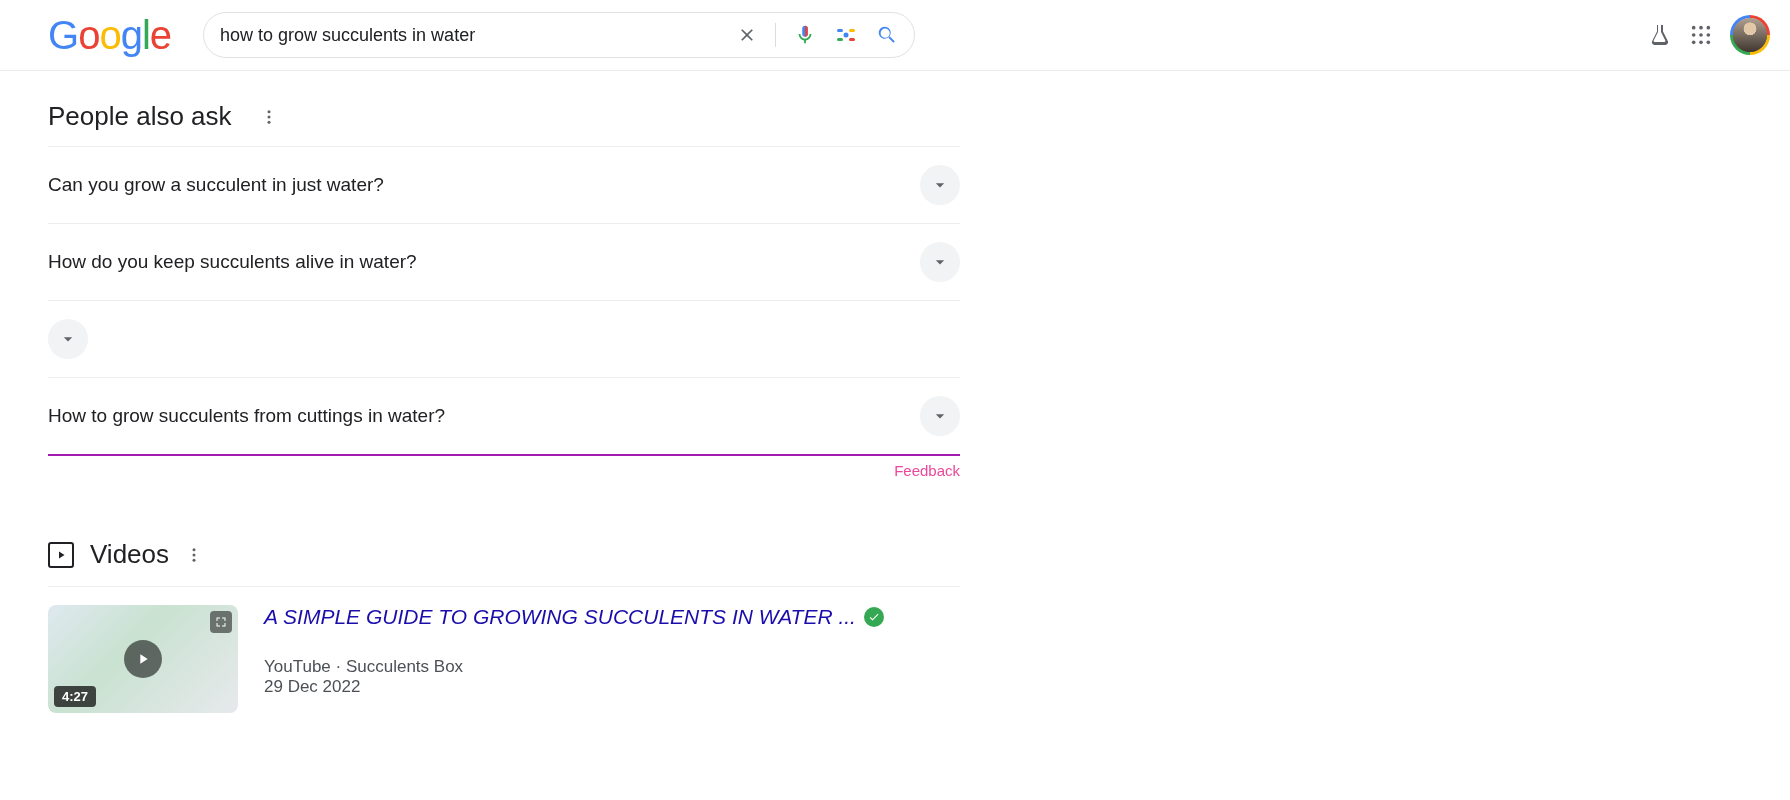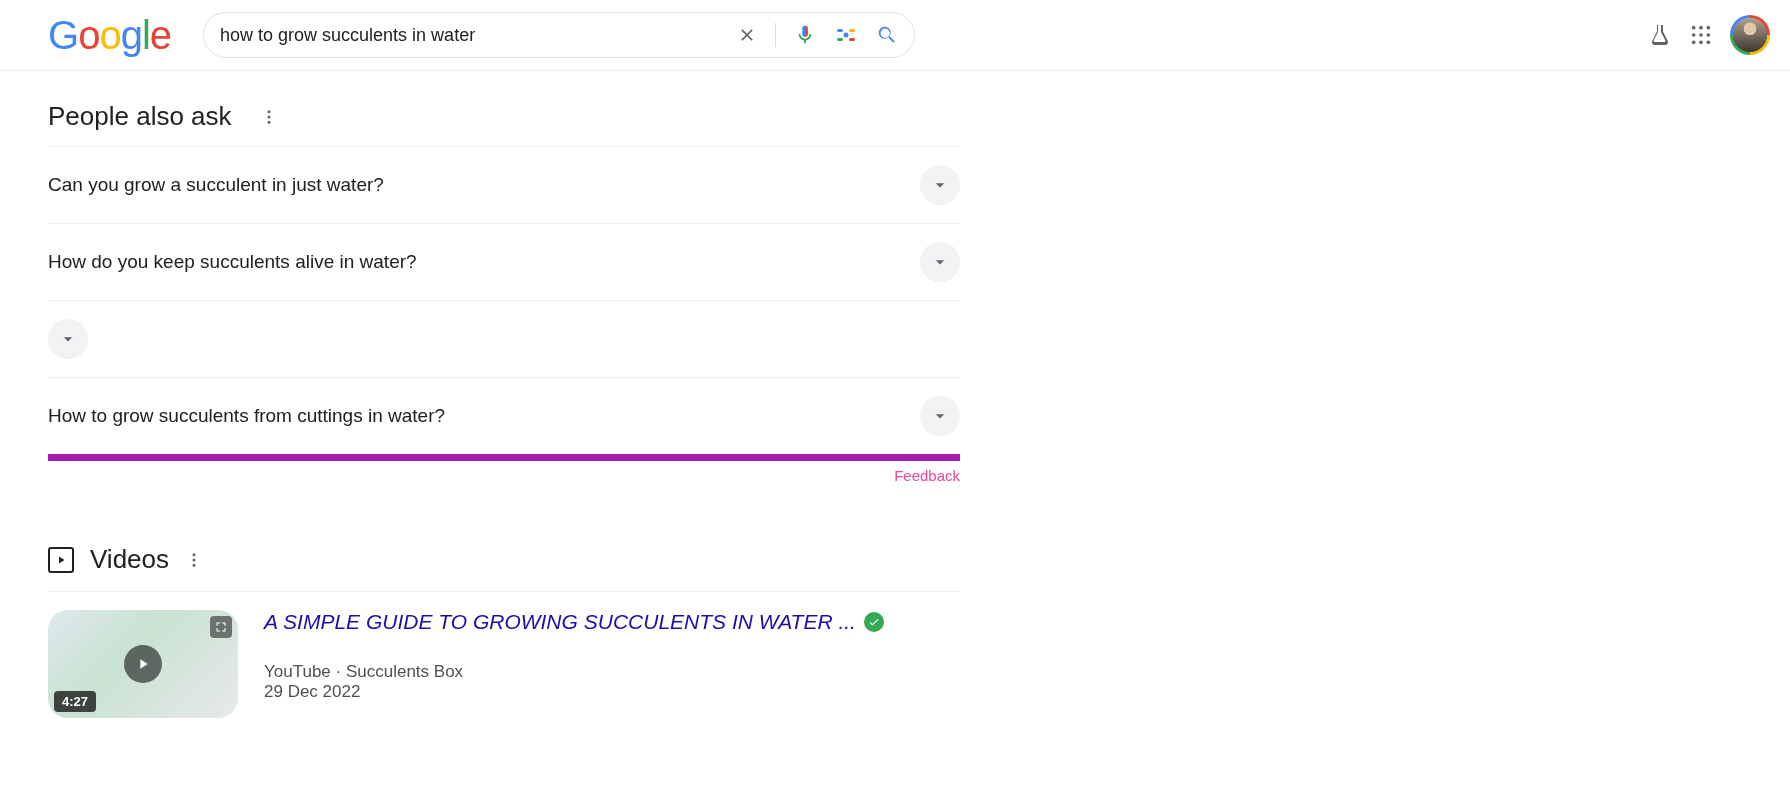--- a/index.html
+++ b/index.html
@@ -98,21 +98,21 @@
     color: #202124;
   }
   .paa-item {
     display: flex;
     align-items: center;
     justify-content: space-between;
     padding: 18px 0;
     border-top: 1px solid #ecedef;
     cursor: pointer;
   }
-  .paa-list { border-bottom: 7px solid #a21caf; }
+  .paa-list { border-bottom: 2px solid #a21caf; }
   .paa-q { font-size: 19px; color: #202124; }
   .expand-btn {
     width: 40px; height: 40px; border-radius: 50%;
     background: #f1f3f4;
     display:flex; align-items:center; justify-content:center;
   }
   .feedback {
     text-align: right;
     font-size: 15px;
     color: #ec4899;
@@ -131,21 +131,21 @@
     border-radius: 3px;
     display:flex; align-items:center; justify-content:center;
   }
   .video-row {
     display: flex;
     gap: 26px;
     border-top: 1px solid #ecedef;
     padding-top: 18px;
   }
   .thumb {
-    width: 190px; height: 108px; border-radius: 20px;
+    width: 190px; height: 108px; border-radius: 8px;
     background: linear-gradient(135deg,#dfe9ef 0%, #c9e2d1 40%, #e7e9ec 100%);
     position: relative;
     overflow:hidden;
   }
   .thumb .play-circle {
     position:absolute; top:50%; left:50%; transform:translate(-50%,-50%);
     width:38px; height:38px; border-radius:50%;
     background: rgba(0,0,0,0.55);
     display:flex; align-items:center; justify-content:center;
   }

